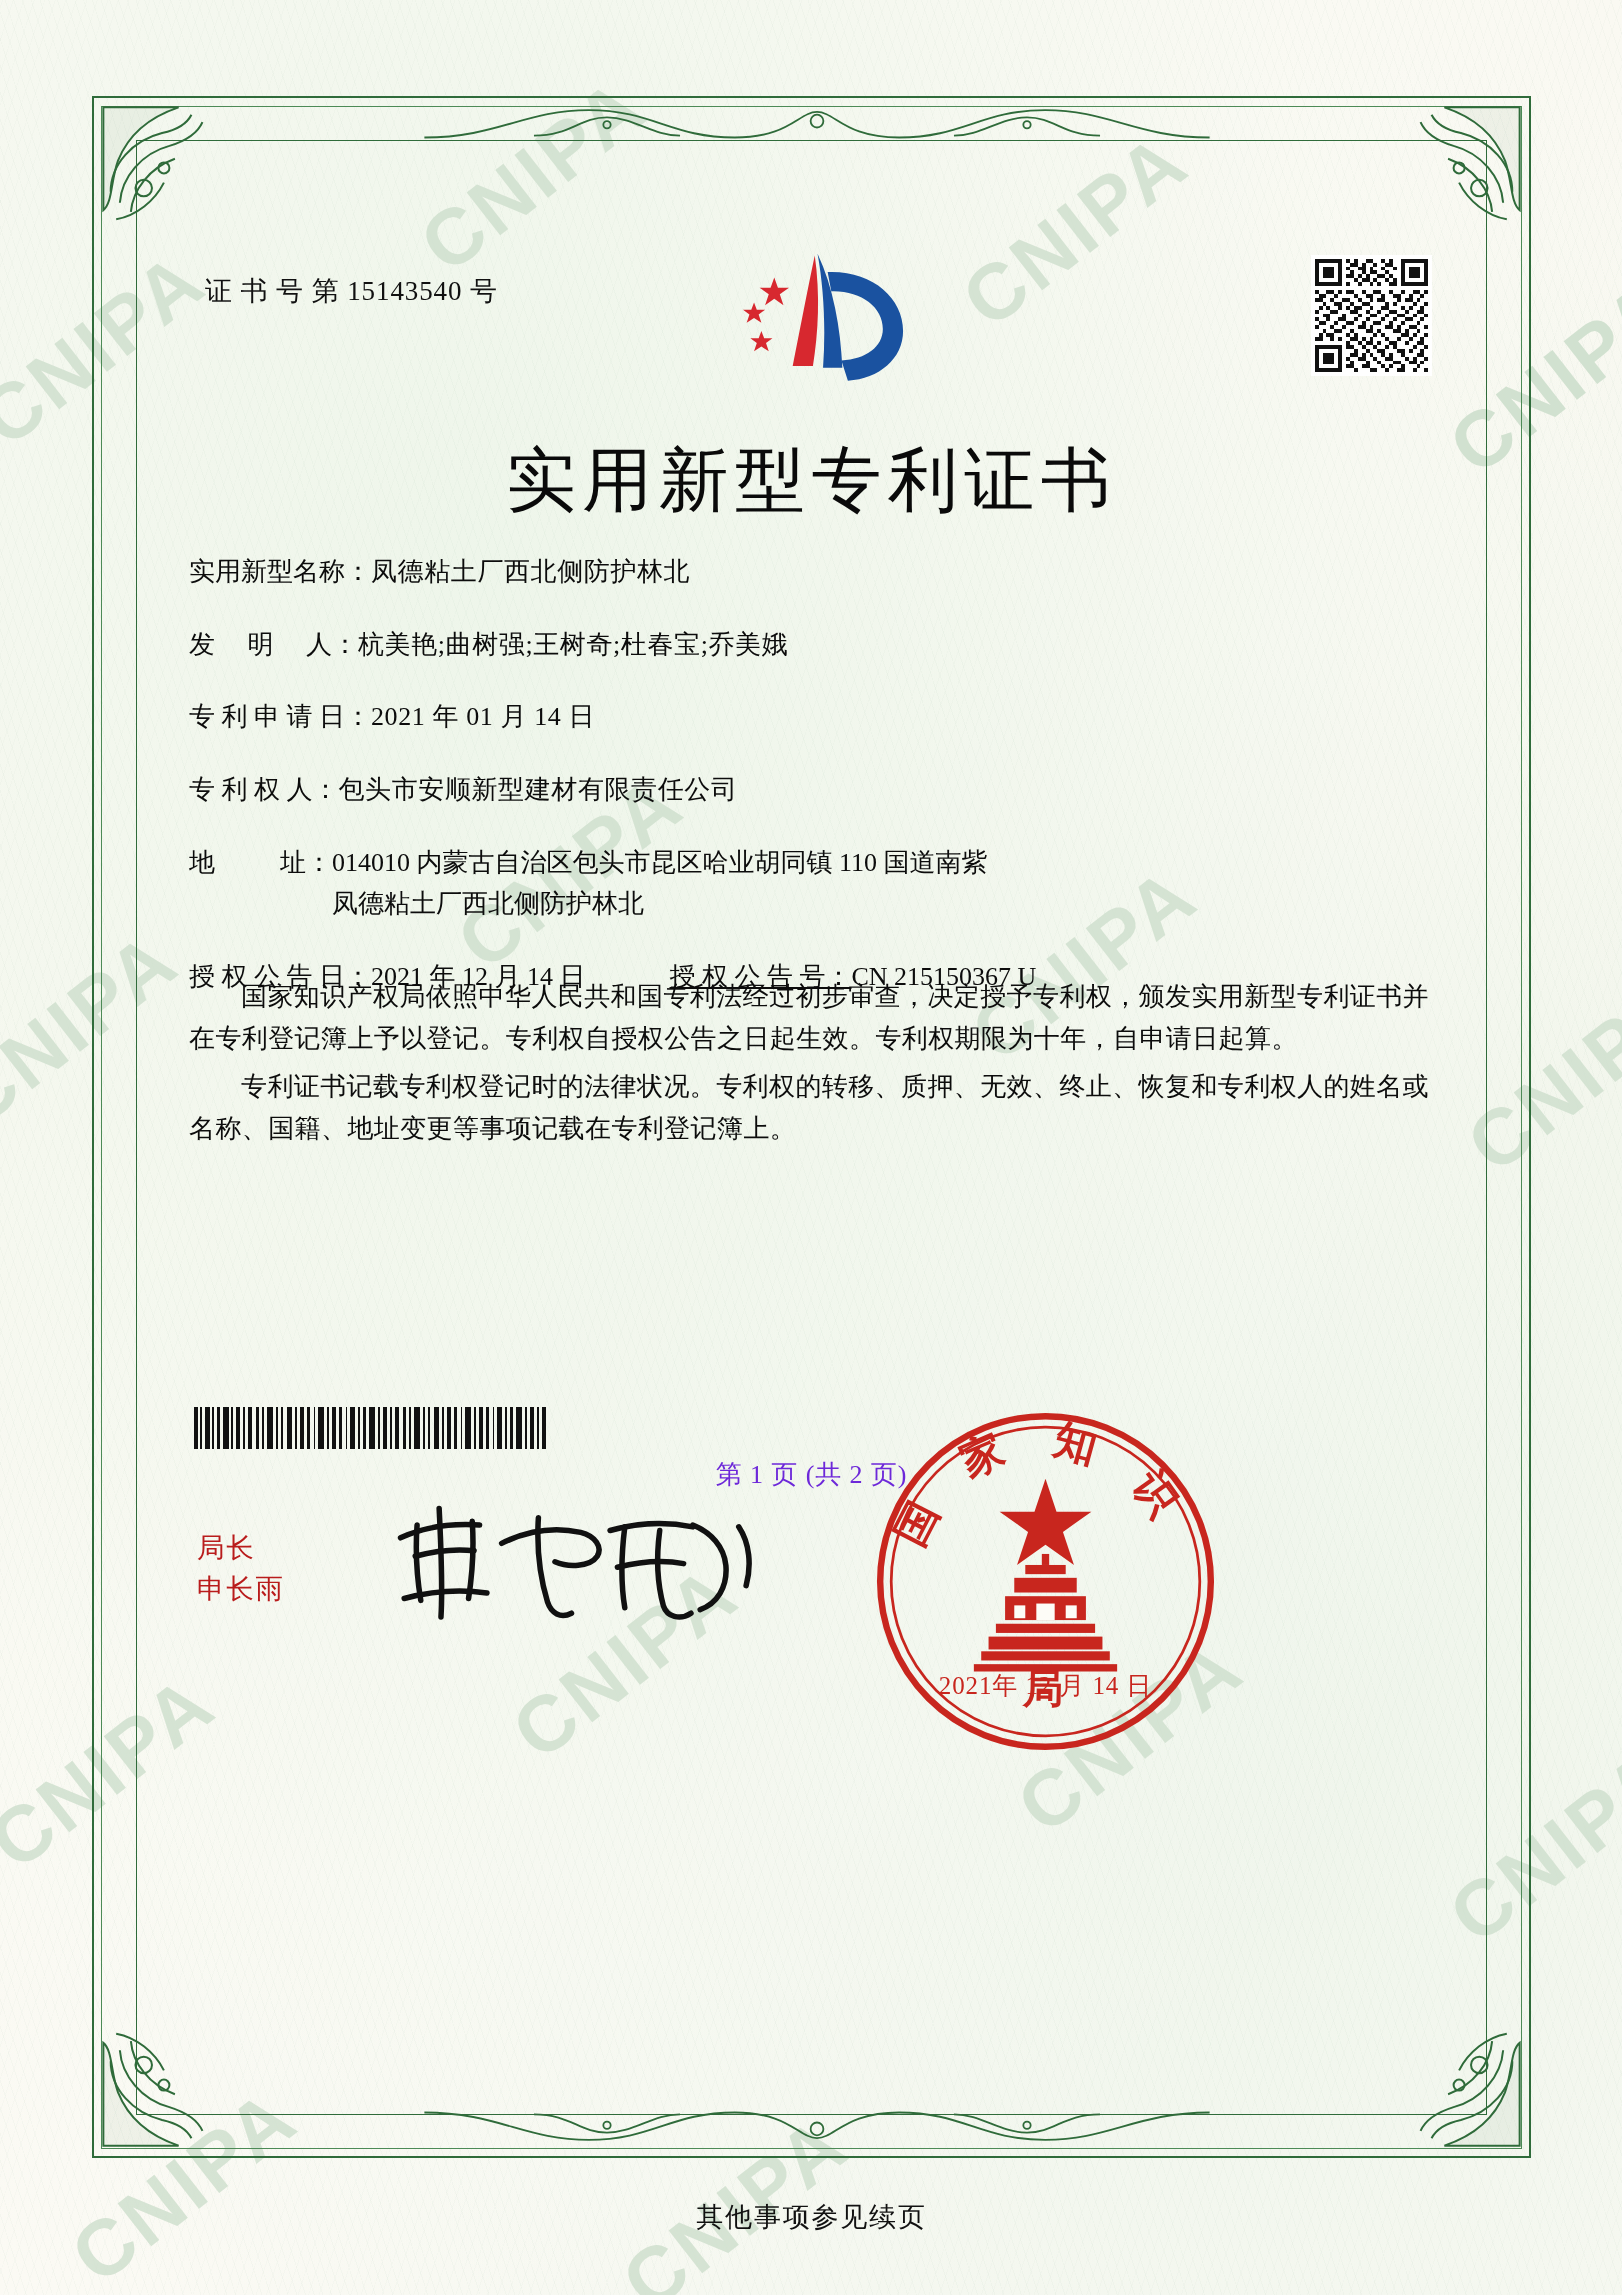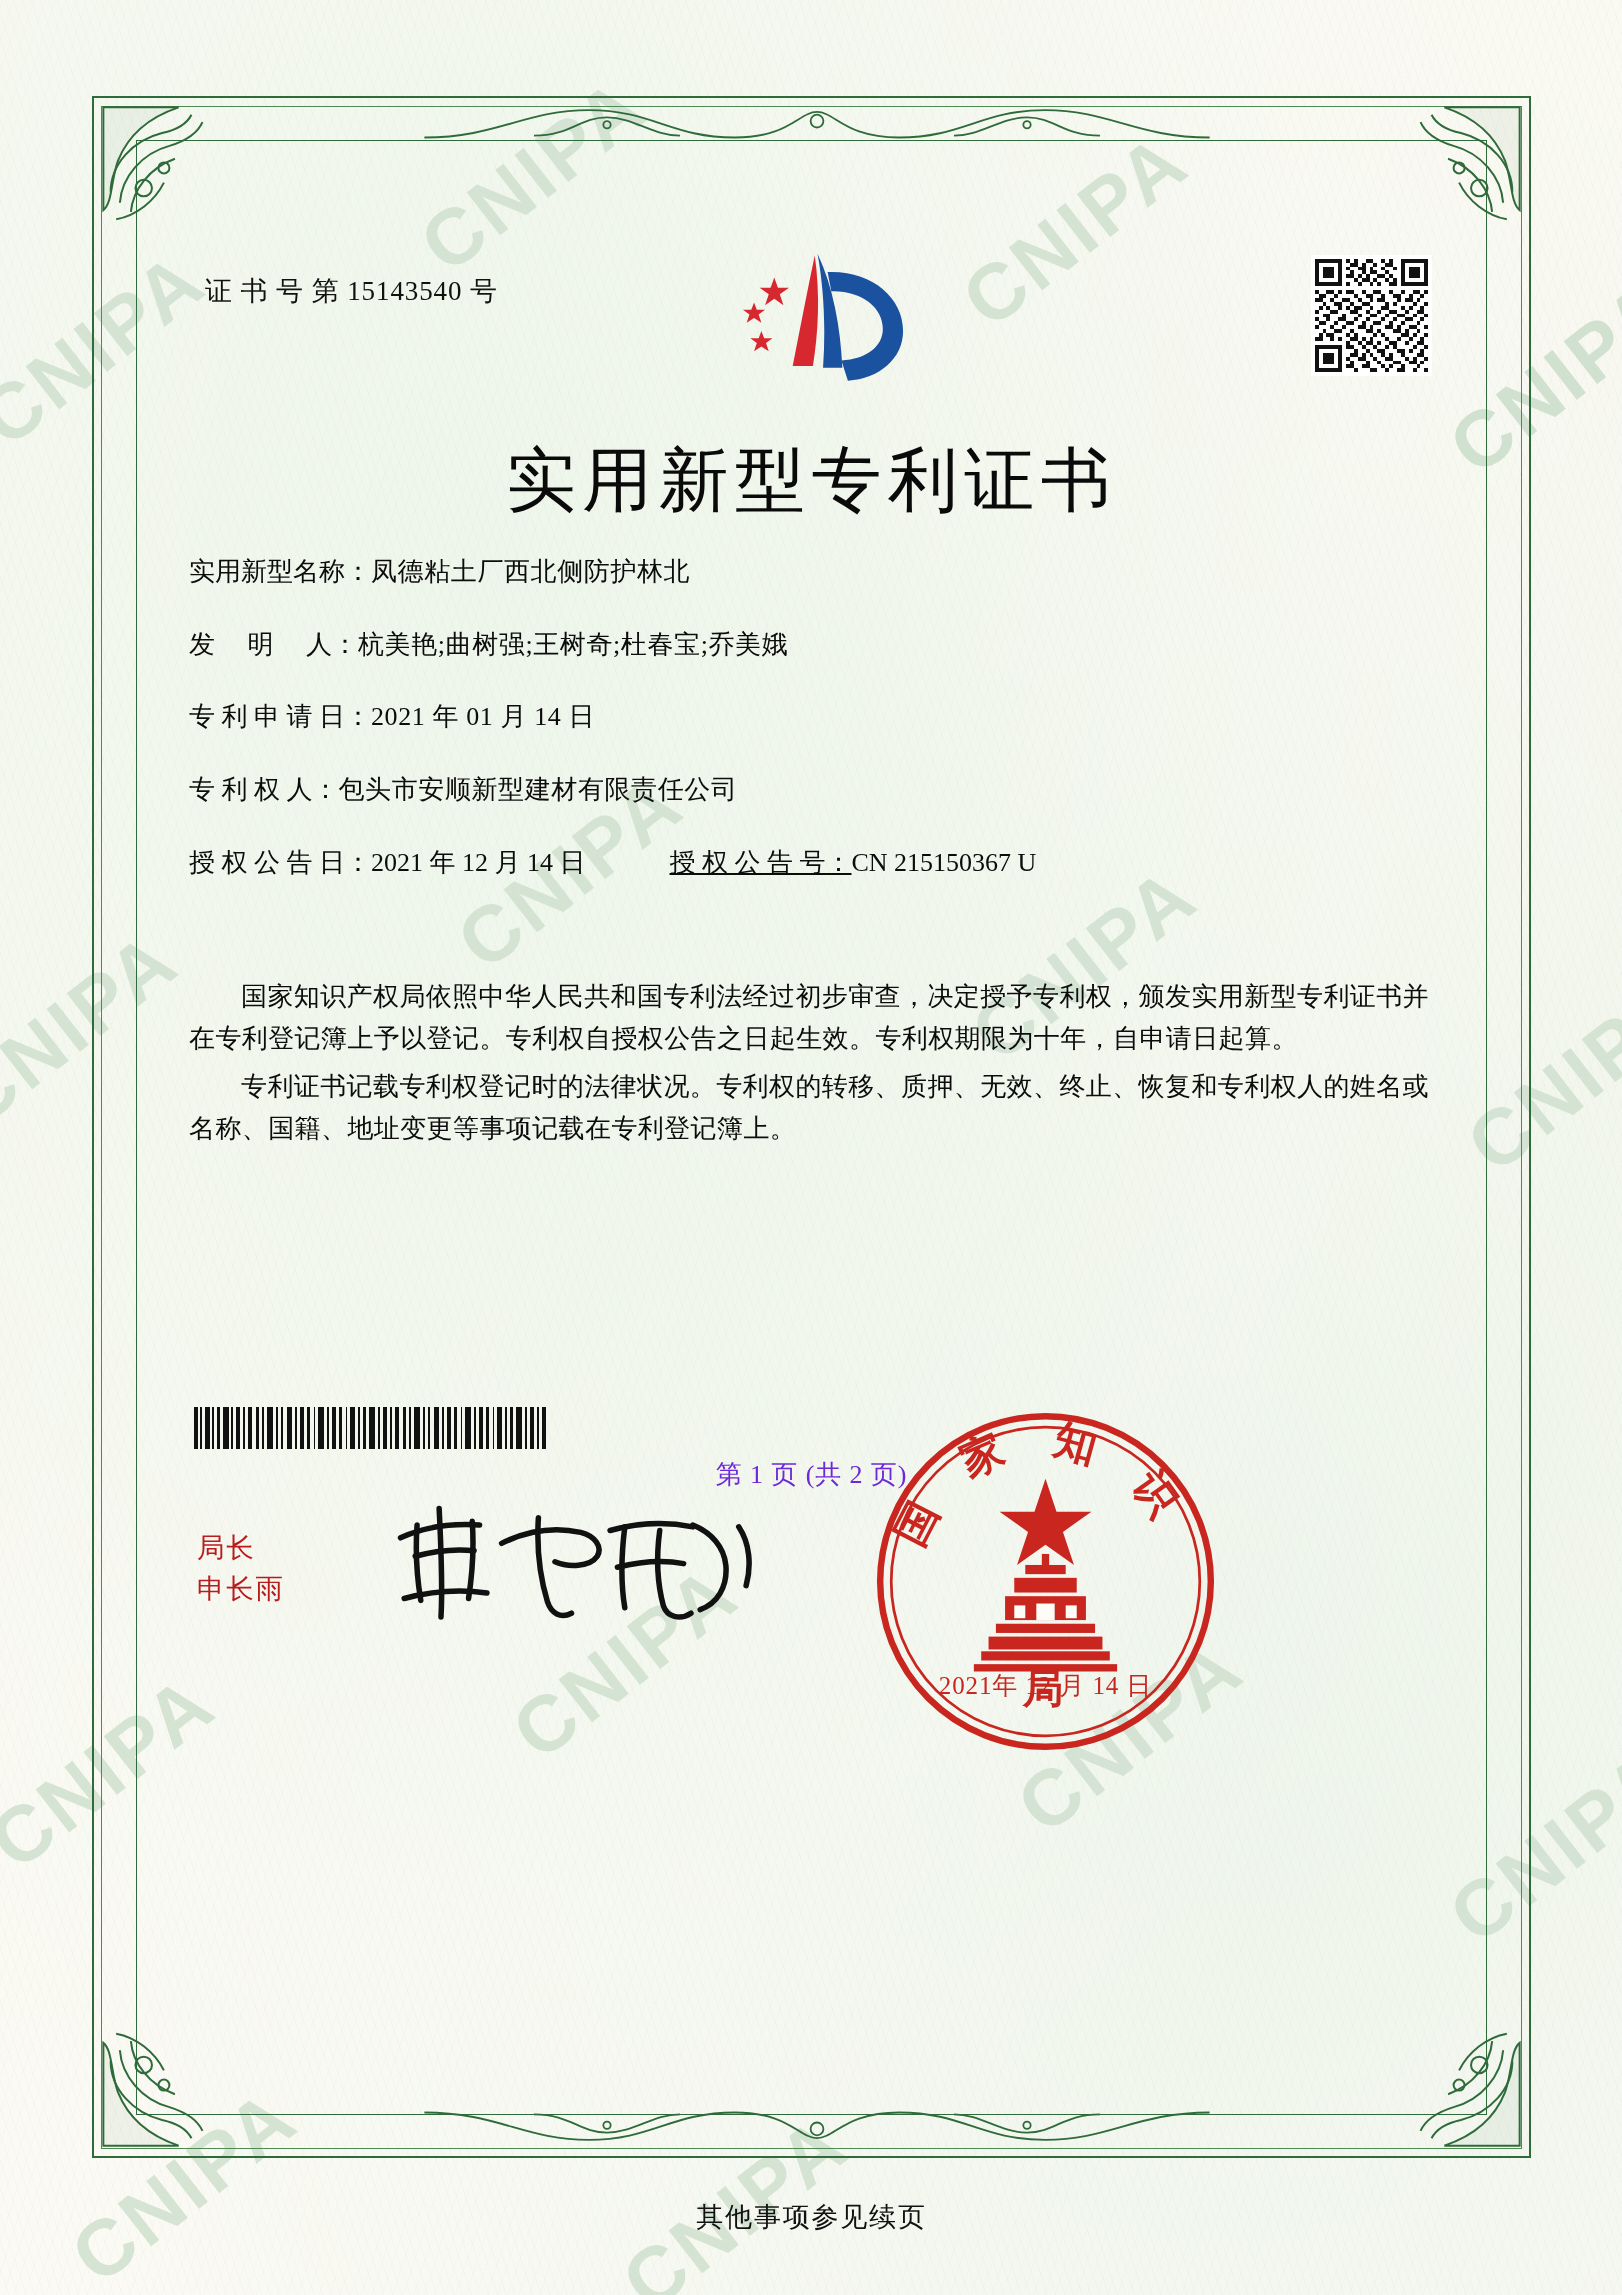--- a/index.html
+++ b/index.html
@@ -618,20 +618,27 @@
       <div class="field-row">
         <span class="field-label">专 利 申 请 日：</span>
         <span class="field-value">2021 年 01 月 14 日</span>
       </div>
 
       <div class="field-row">
         <span class="field-label">专 利 权 人：</span>
         <span class="field-value">包头市安顺新型建材有限责任公司</span>
       </div>
 
+      <div class="field-row">
+        <span class="field-label">地          址：</span>
+        <span class="addr-wrap">
+          <div>014010  内蒙古自治区包头市昆区哈业胡同镇 110 国道南紫</div>
+          <div>凤德粘土厂西北侧防护林北</div>
+        </span>
+      </div>
 
       <div class="field-row two-col" style="margin-bottom:13px;">
         <span class="field-label">授 权 公 告 日：</span>
         <span>2021 年 12 月 14 日</span>
         <span class="second-label">授 权 公 告 号：</span>
         <span>CN 215150367 U</span>
       </div>
     </div>
 
     <div class="paragraphs">

